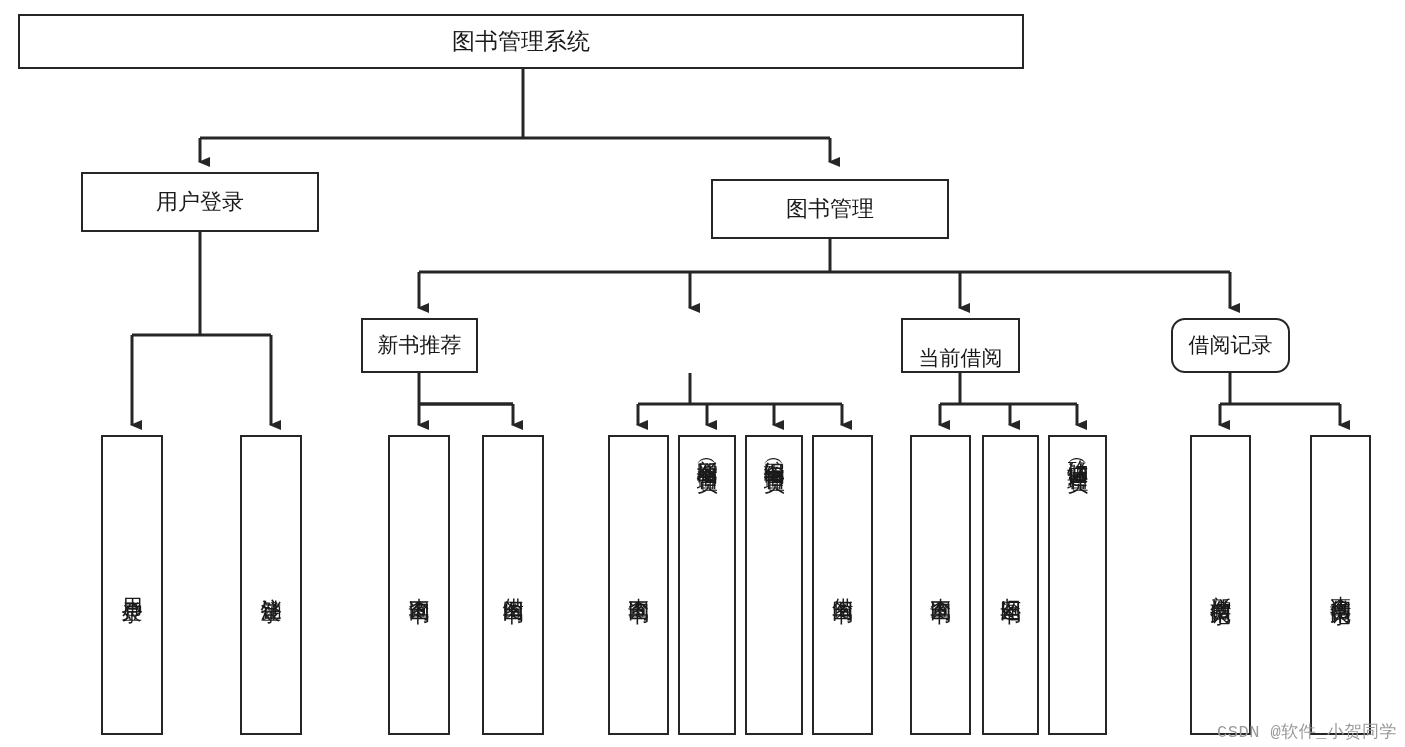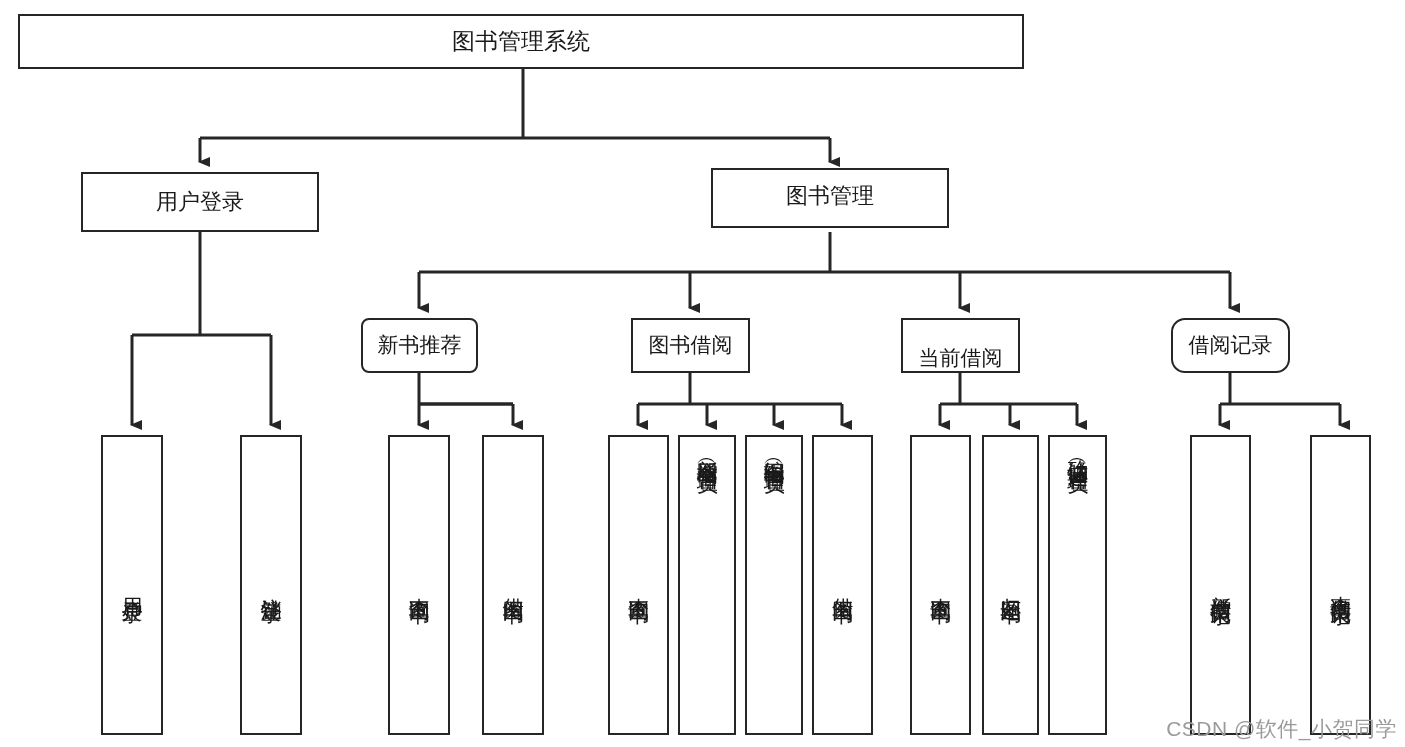--- a/index.html
+++ b/index.html
@@ -64,26 +64,26 @@
     white-space: pre-line;
   }
   .node.leaf .label {
     writing-mode: inherit;
     text-orientation: inherit;
   }
   #watermark {
     position: absolute;
     right: 8px;
     bottom: 4px;
-    font-size: 21px;
+    font-size: 17px;
     color: #9a9a9a;
     letter-spacing: 0.5px;
     z-index: 5;
     white-space: nowrap;
-    font-family: Liberation Sans, sans-serif;
+    font-family: Liberation Mono, monospace;
   }
 </style>
 </head>
 <body>
 
 <div id="diagram-root">
 
   <svg id="diagram-svg" viewBox="0 0 1405 747" xmlns="http://www.w3.org/2000/svg">
     <defs>
       <marker id="arrow" viewBox="0 0 12 12" refX="6" refY="10" markerWidth="12" markerHeight="12" orient="auto-start-reverse" markerUnits="userSpaceOnUse">
@@ -136,29 +136,26 @@
     </g>
   </svg>
 
   <div class="node root" style="left:18px; top:14px; width:1006px; height:55px;">
     <span class="label">图书管理系统</span>
   </div>
 
   <div class="node level2" style="left:81px; top:172px; width:238px; height:60px;">
     <span class="label">用户登录</span>
   </div>
-  <div class="node level2" style="left:711px; top:168px; width:238px; height:60px;font-family:Liberation Mono, monospace;">
+  <div class="node level2" style="left:711px; top:179px; width:238px; height:60px;">
     <span class="label">图书管理</span>
   </div>
 
-  <div class="node level3" style="left:361px; top:318px; width:117px; height:55px;border-radius:8px;">
+  <div class="node level3" style="left:361px; top:318px; width:117px; height:55px;">
     <span class="label">新书推荐</span>
-  </div>
-  <div class="node level3" style="left:631px; top:318px; width:119px; height:55px;">
-    <span class="label">图书借阅</span>
   </div>
   <div class="node level3" style="left:901px; top:318px; width:119px; height:55px;align-items:flex-end;">
     <span class="label">当前借阅</span>
   </div>
   <div class="node level3" style="left:1171px; top:318px; width:119px; height:55px;border-radius:14px;">
     <span class="label">借阅记录</span>
   </div>
 
   <div class="node leaf" style="left:101px; top:435px; width:62px; height:300px;">
     <span class="label">用户登录</span>

